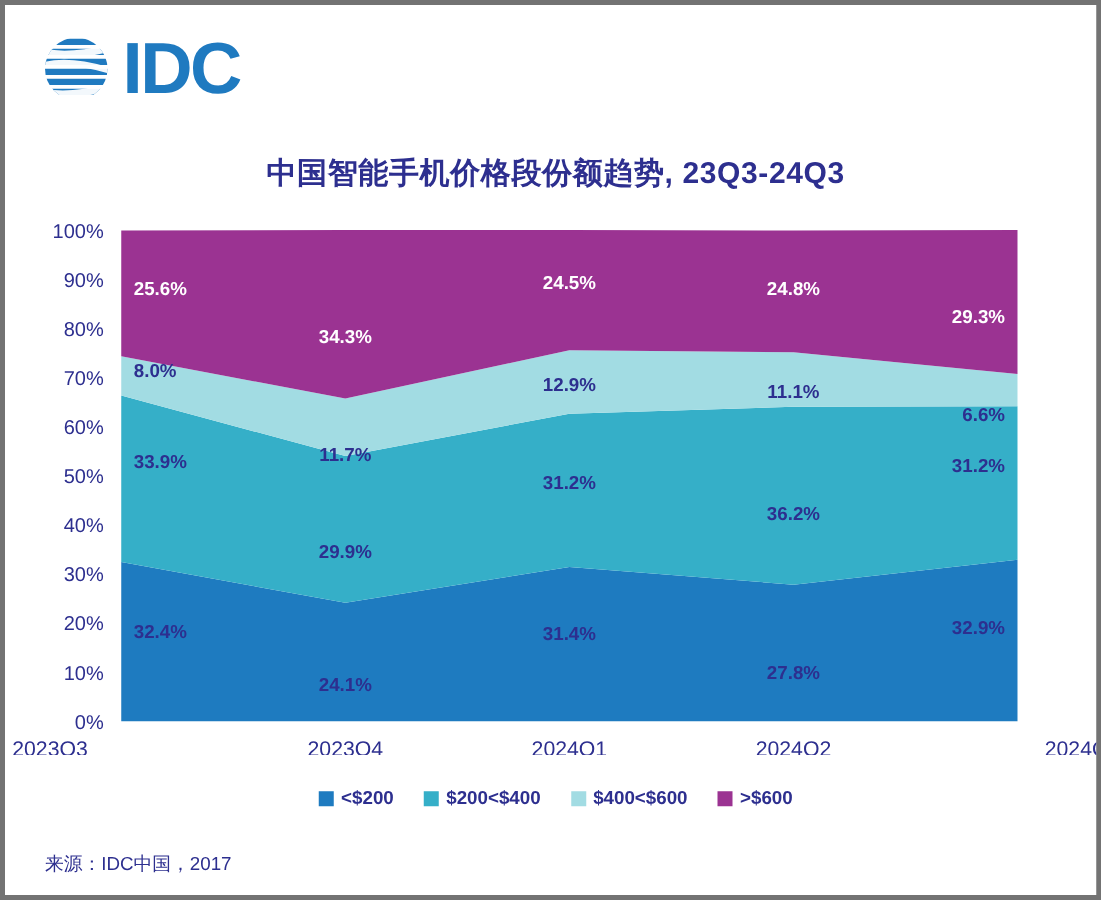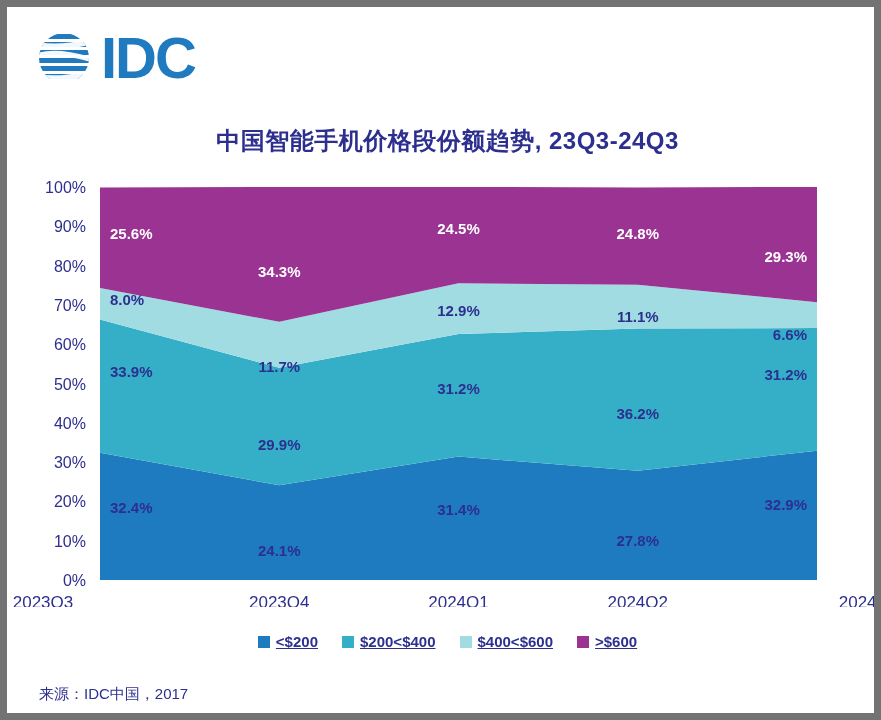--- a/index.html
+++ b/index.html
@@ -12,21 +12,21 @@
     height: 720px;
     font-family: "Liberation Sans", "DejaVu Sans", sans-serif;
     overflow: hidden;
   }
   #page {
     position: relative;
     width: 881px;
     height: 720px;
     box-sizing: border-box;
     background: #ffffff;
-    border: 7px solid #737373;
+    border: 4px solid #737373;
     overflow: hidden;
   }
 
   
   #logo-area {
     position: absolute;
     left: 28px;
     top: 22px;
     display: flex;
     align-items: center;
@@ -105,21 +105,20 @@
   .legend-swatch {
     width: 12px;
     height: 12px;
     display: inline-block;
   }
   .legend-label {
     font-size: 15px;
     font-weight: bold;
     color: #2d2f8f;
     white-space: nowrap;
-    text-decoration: underline;
   }
 
   
   #source-note {
     position: absolute;
     left: 32px;
     top: 678px;
     font-size: 15px;
     color: #2d2f8f;
   }

